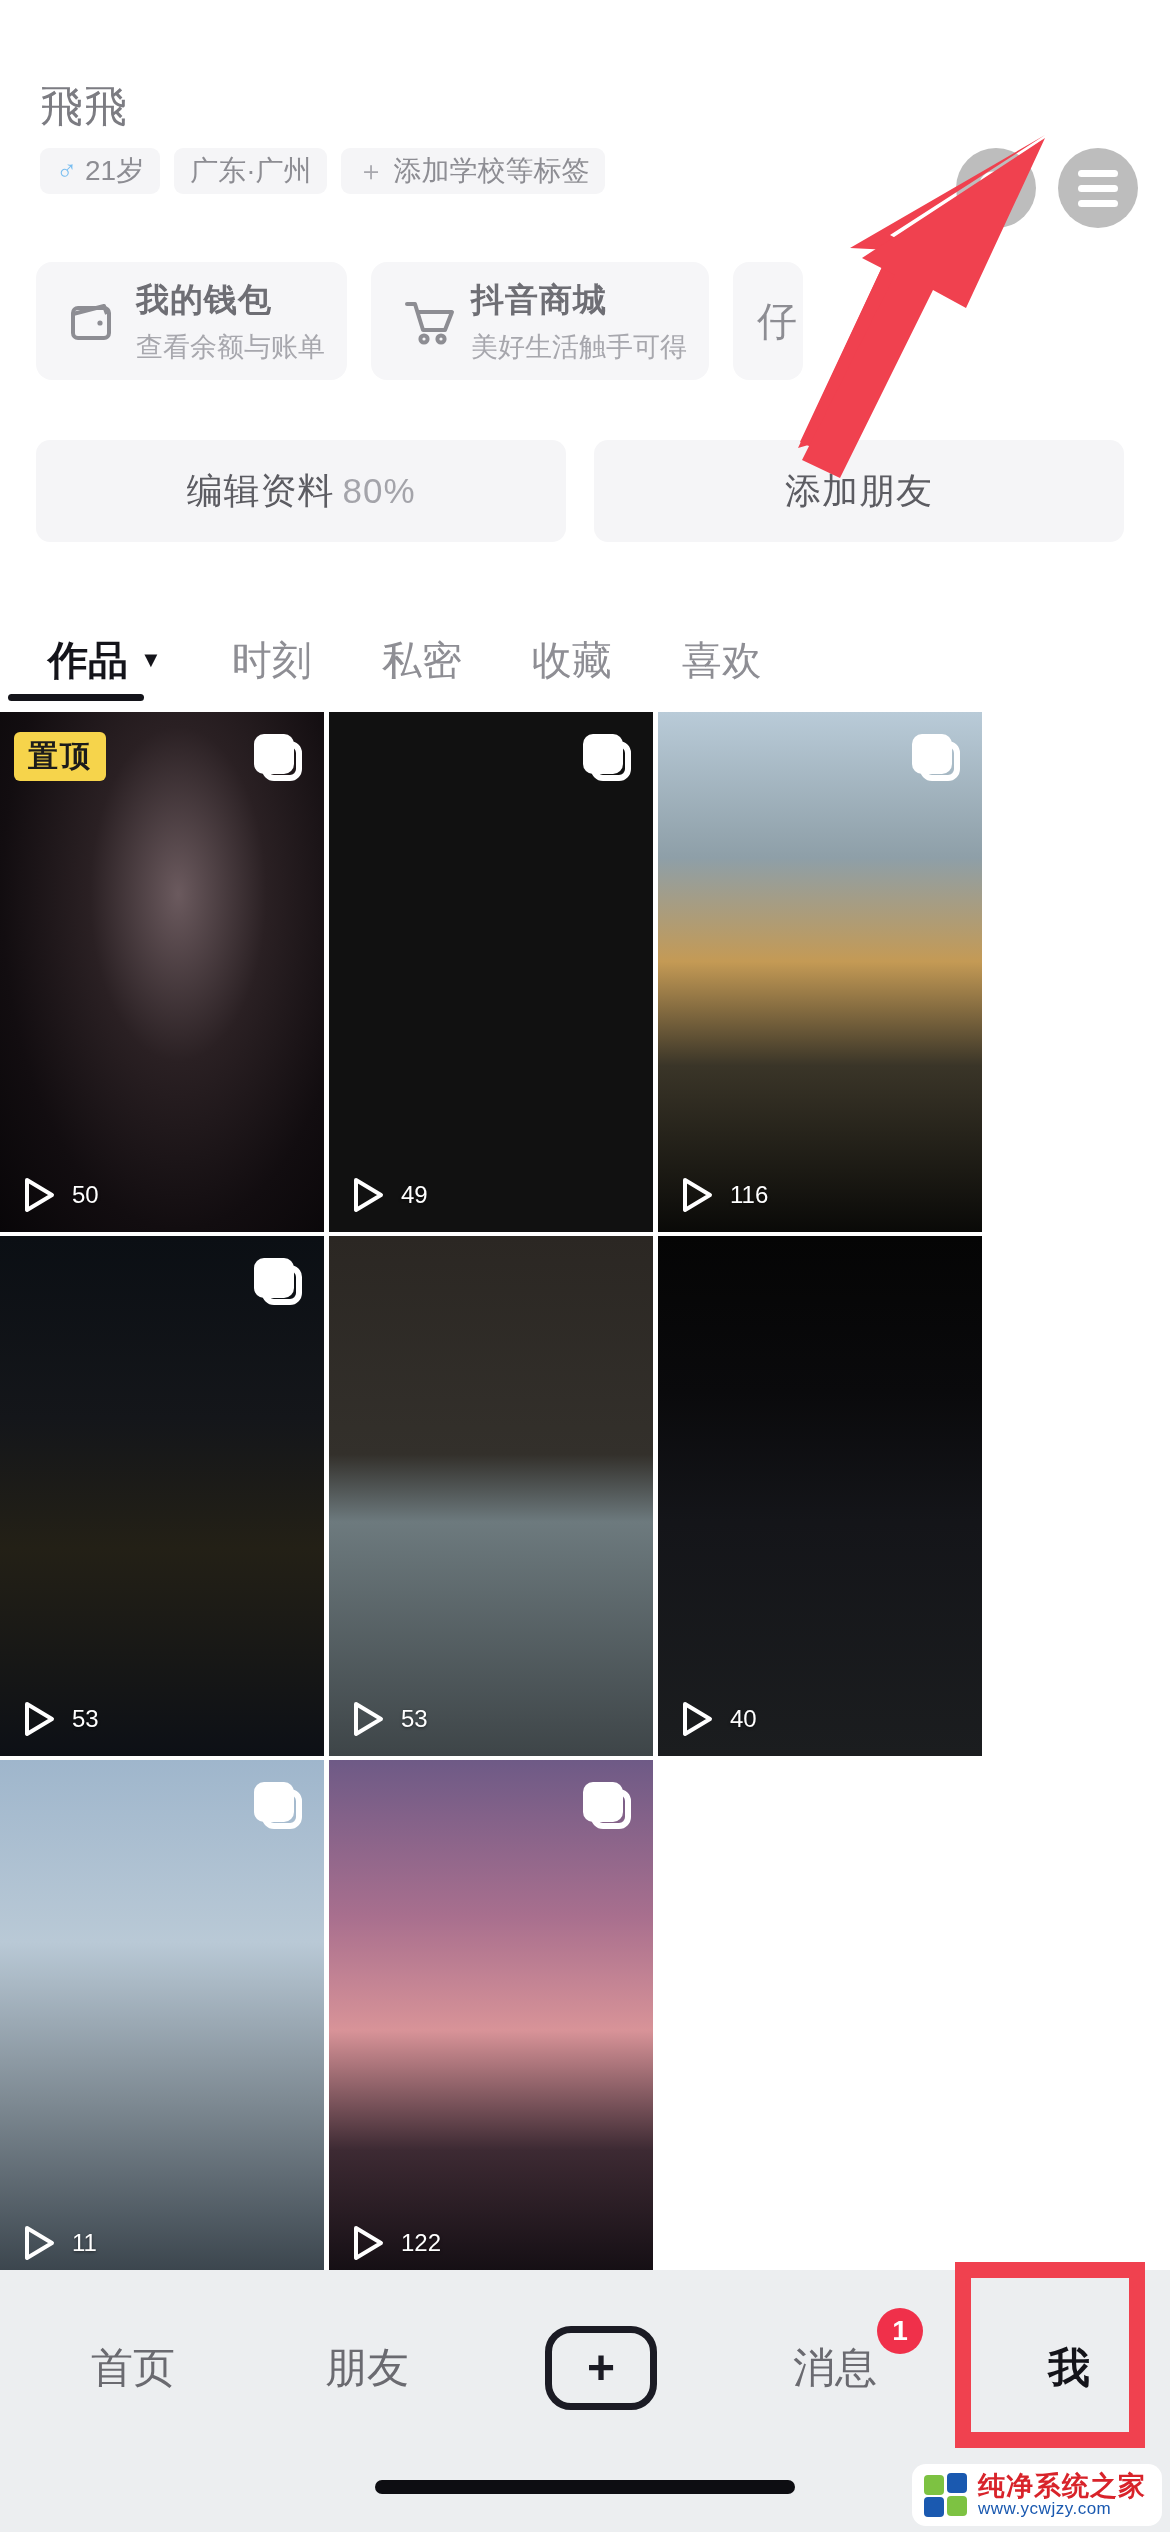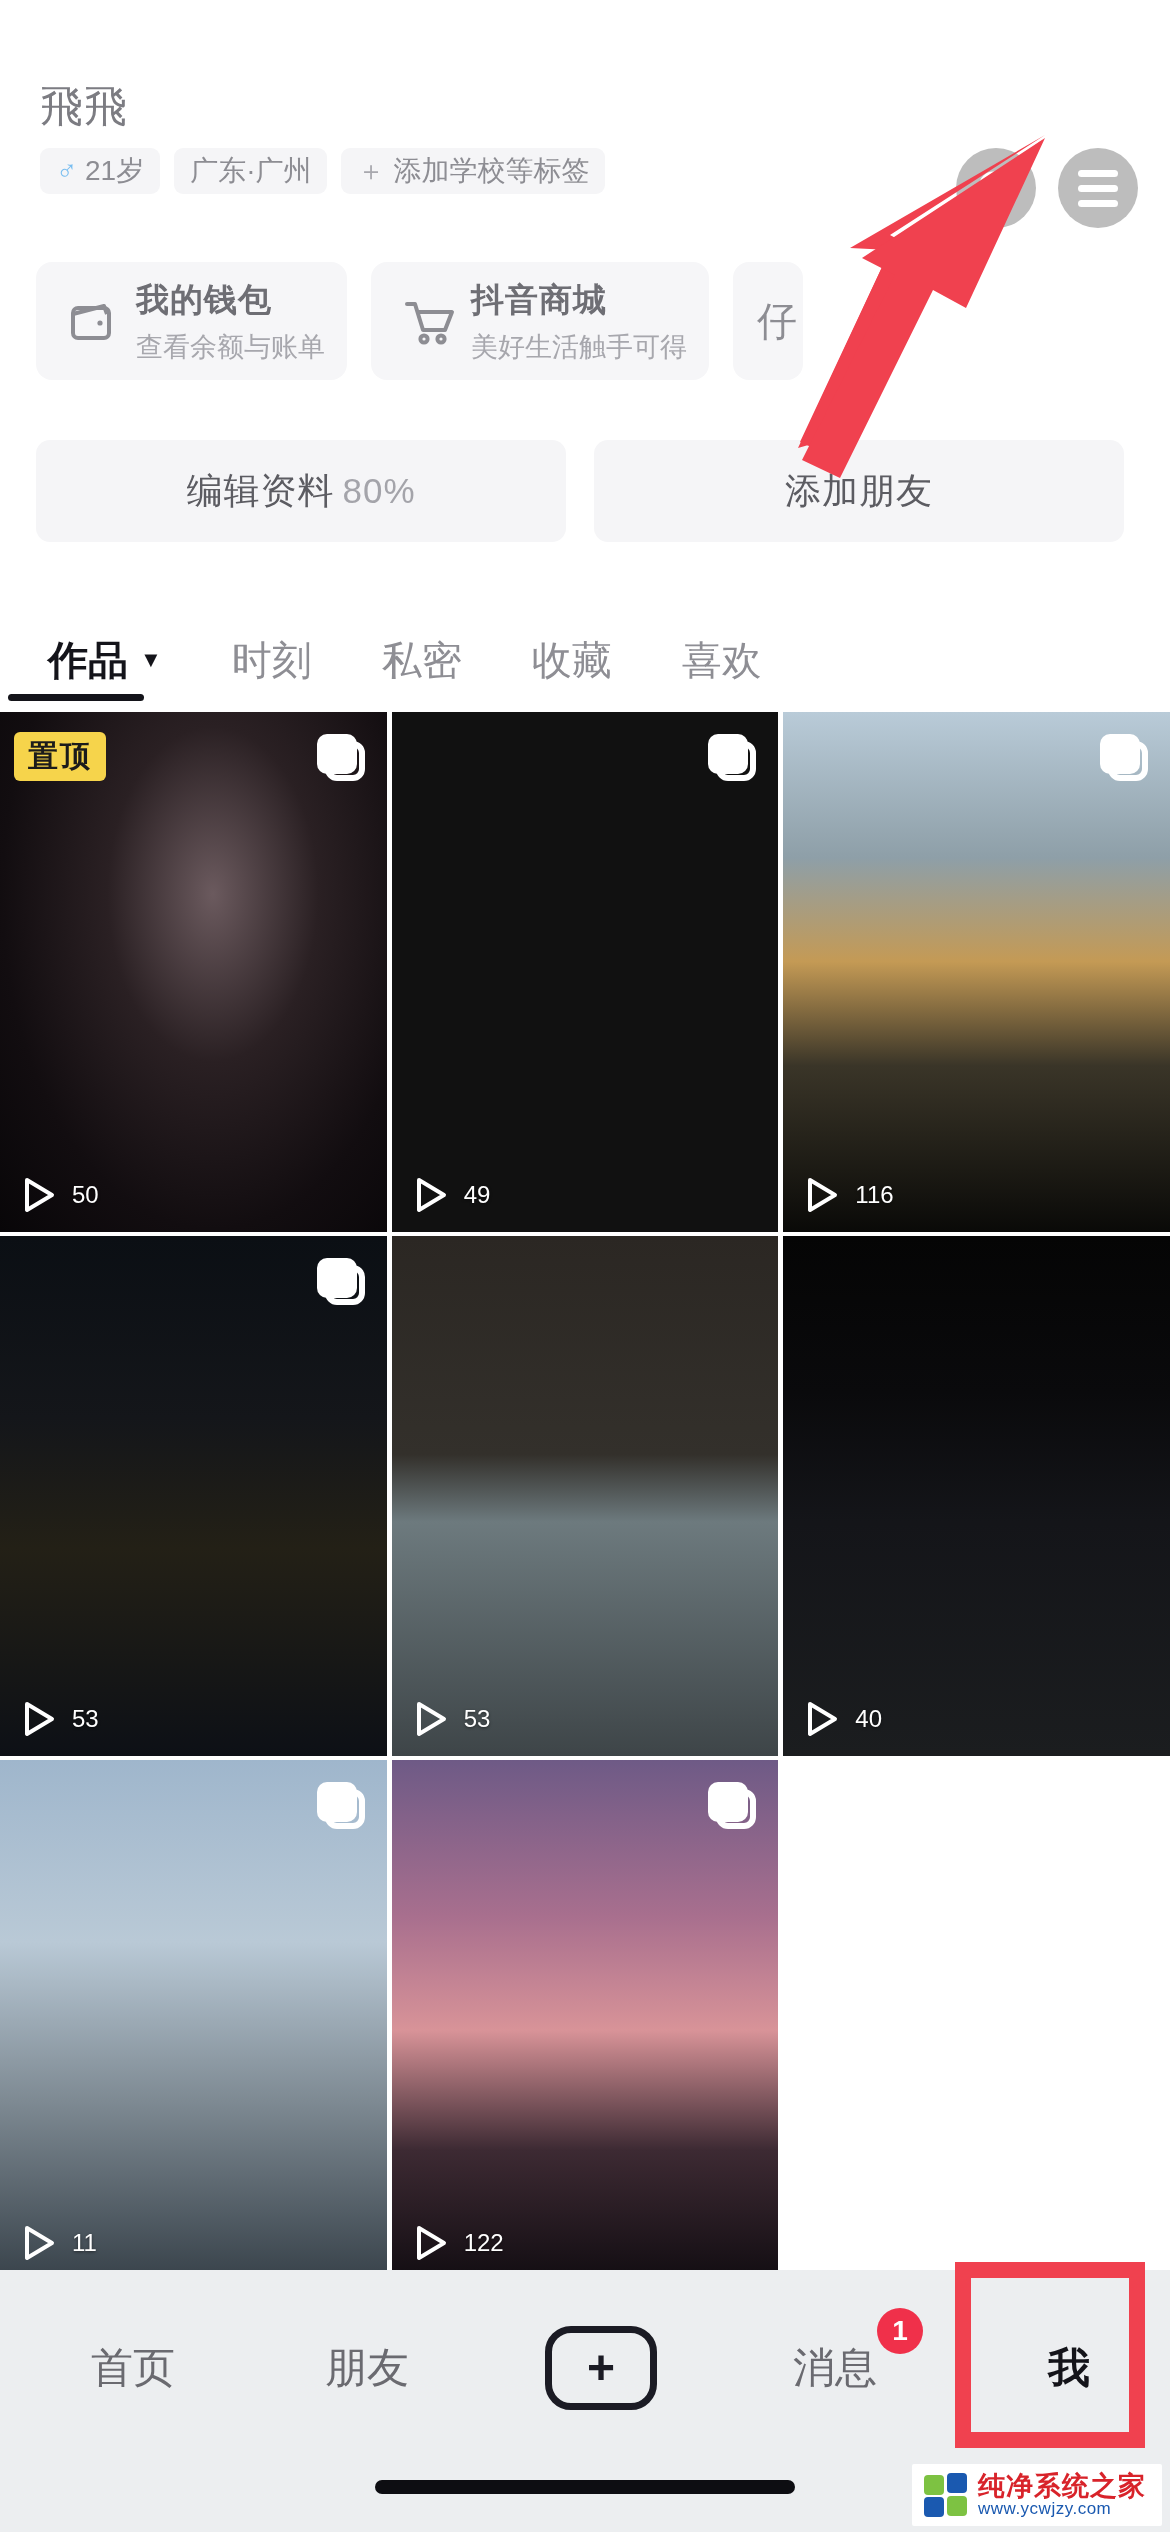--- a/index.html
+++ b/index.html
@@ -98,21 +98,21 @@
   .tab{ font-size:40px; color:#8e8e94; position:relative; display:flex; align-items:center; }
   .tab.active{ color:#14141a; font-weight:bold; }
   .tab .caret{ font-size:22px; margin-left:12px; color:#14141a; }
   .tab-underline{
     position:absolute; left:8px; top:694px; width:136px; height:7px;
     background:#14141a; border-radius:4px;
   }
 
   
   .grid{
-    position:absolute; left:0; top:712px; width:1170px; height:1560px;
+    position:absolute; left:0; top:712px; width:982px; height:1560px;
     display:grid; grid-template-columns:repeat(3,1fr);
     grid-auto-rows:520px; gap:4px 5px;
     background:#ffffff;
   }
   .cell{ position:relative; overflow:hidden; background:#111; }
   .cell .thumb{ position:absolute; inset:0; }
 
   .pin-badge{
     position:absolute; left:14px; top:20px;
     background:#f6d44b; color:#1b1b1b;
@@ -176,21 +176,21 @@
     border:16px solid #f0414f; border-top:none; box-sizing:border-box;
   }
   .ann-box-top{
     position:absolute; left:955px; top:2262px; width:190px; height:16px;
     background:#f0414f;
   }
 
   
   .watermark{
     position:absolute; right:8px; bottom:6px;
-    background:#ffffff; border-radius:2px;
+    background:#ffffff; border-radius:14px;
     padding:8px 16px 8px 12px; display:flex; align-items:center; gap:10px;
   }
   .wm-logo{ width:44px; height:44px; position:relative; }
   .wm-logo span{ position:absolute; width:20px; height:20px; border-radius:4px; }
   .wm-logo .g1{ left:0; top:2px; background:#7dc242; }
   .wm-logo .g2{ left:23px; top:0; background:#1a59b0; }
   .wm-logo .g3{ left:0; top:24px; background:#1a59b0; }
   .wm-logo .g4{ left:23px; top:23px; background:#7dc242; }
   .wm-txt{ display:flex; flex-direction:column; line-height:1.05; }
   .wm-name{ font-size:27px; color:#d8232a; font-weight:bold; letter-spacing:1px;}

